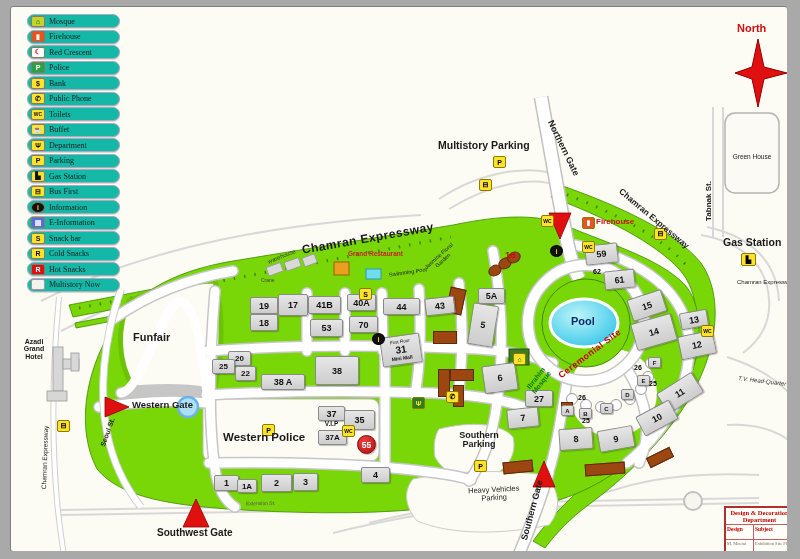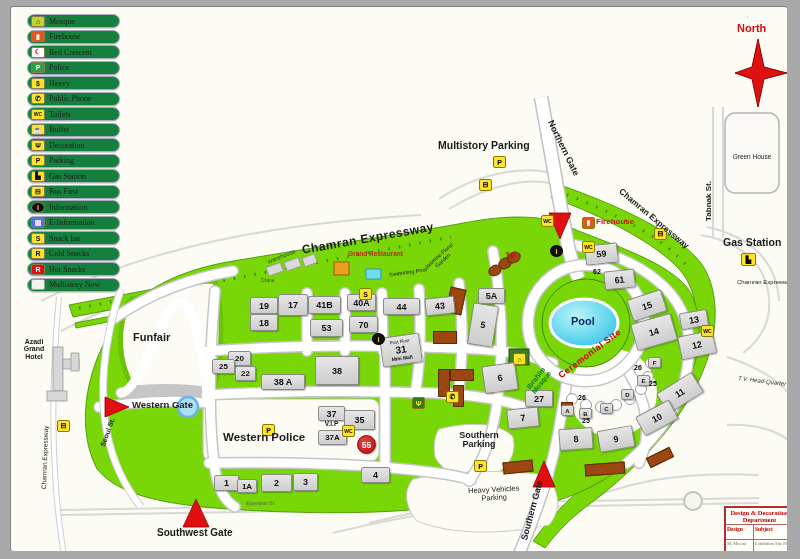--- a/index.html
+++ b/index.html
@@ -18,21 +18,21 @@
   .bare{position:absolute;font-family:"Liberation Sans",sans-serif;font-weight:bold;z-index:4;}
   .brown{position:absolute;background:#9c4612;border:1px solid #5e2a08;z-index:2;}
   .circle55{background:radial-gradient(circle at 35% 30%,#e84040,#b80d0d);color:#fff;border-radius:50%;border:1px solid #7e0404;font-size:8.5px;}
   
   .mi{position:absolute;width:11px;height:10px;background:#ffe32b;border:1px solid #8a7a00;border-radius:2px;
       display:flex;align-items:center;justify-content:center;font:bold 7px "Liberation Sans",sans-serif;color:#000;z-index:4;}
   .mi-s{font-size:5px;}
   .mi-round{border-radius:50%;background:#111;color:#ffd400;border-color:#000;}
   
   #legend{position:absolute;left:26px;top:13px;display:flex;flex-direction:column;gap:1.5px;z-index:6;}
-  .lg-item{width:88px;height:12px;background:#15803d;border:1px solid #a9a9c0;border-radius:7px;
+  .lg-item{width:88px;height:12px;background:#14b8a6;border:1px solid #a9a9c0;border-radius:7px;
            display:flex;align-items:center;gap:4px;padding-left:3px;box-shadow:0 1px 1px rgba(0,0,0,.15);}
   .lg-ic{width:12px;height:9px;border:1px solid #8a7a55;border-radius:2px;display:flex;align-items:center;justify-content:center;
          font:bold 7px "Liberation Sans",sans-serif;flex:0 0 auto;}
   .lg-tx{font:8px "Liberation Serif",serif;color:#1c1c1c;white-space:nowrap;}
   
   #design-box{position:absolute;left:723px;top:505px;width:67px;height:46px;background:#fffef8;border:2px solid #b03030;z-index:6;
               font-family:"Liberation Serif",serif;display:flex;flex-direction:column;}
   #design-box .t{color:#c00000;font-weight:bold;font-size:6.5px;text-align:center;line-height:1.1;padding:1px 0;border-bottom:1px solid #c06060;}
   #design-box .row{display:flex;flex:1;}
   #design-box .c1{width:25px;border-right:1px solid #c06060;padding:1px;}
@@ -195,37 +195,37 @@
   <div class="lg-item">
           <span class="lg-ic" style="background:#ffffff;color:#cc0000">☾</span>
           <span class="lg-tx">Red Crescent</span>
         </div>
   <div class="lg-item">
           <span class="lg-ic" style="background:#2f9e44;color:#ffffff">P</span>
           <span class="lg-tx">Police</span>
         </div>
   <div class="lg-item">
           <span class="lg-ic" style="background:#ffe32b;color:#111111">$</span>
-          <span class="lg-tx">Heavy</span>
+          <span class="lg-tx">Bank</span>
         </div>
   <div class="lg-item">
           <span class="lg-ic" style="background:#ffe32b;color:#111111">✆</span>
           <span class="lg-tx">Public Phone</span>
         </div>
   <div class="lg-item">
           <span class="lg-ic" style="background:#ffe32b;color:#111111;font-size:5px">WC</span>
           <span class="lg-tx">Toilets</span>
         </div>
   <div class="lg-item">
           <span class="lg-ic" style="background:#ffe32b;color:#111111">☕</span>
           <span class="lg-tx">Buffet</span>
         </div>
   <div class="lg-item">
           <span class="lg-ic" style="background:#ffe32b;color:#111111">Ψ</span>
-          <span class="lg-tx">Decoration</span>
+          <span class="lg-tx">Department</span>
         </div>
   <div class="lg-item">
           <span class="lg-ic" style="background:#ffe32b;color:#111111">P</span>
           <span class="lg-tx">Parking</span>
         </div>
   <div class="lg-item">
           <span class="lg-ic" style="background:#ffe32b;color:#111111">▙</span>
           <span class="lg-tx">Gas Station</span>
         </div>
   <div class="lg-item">

